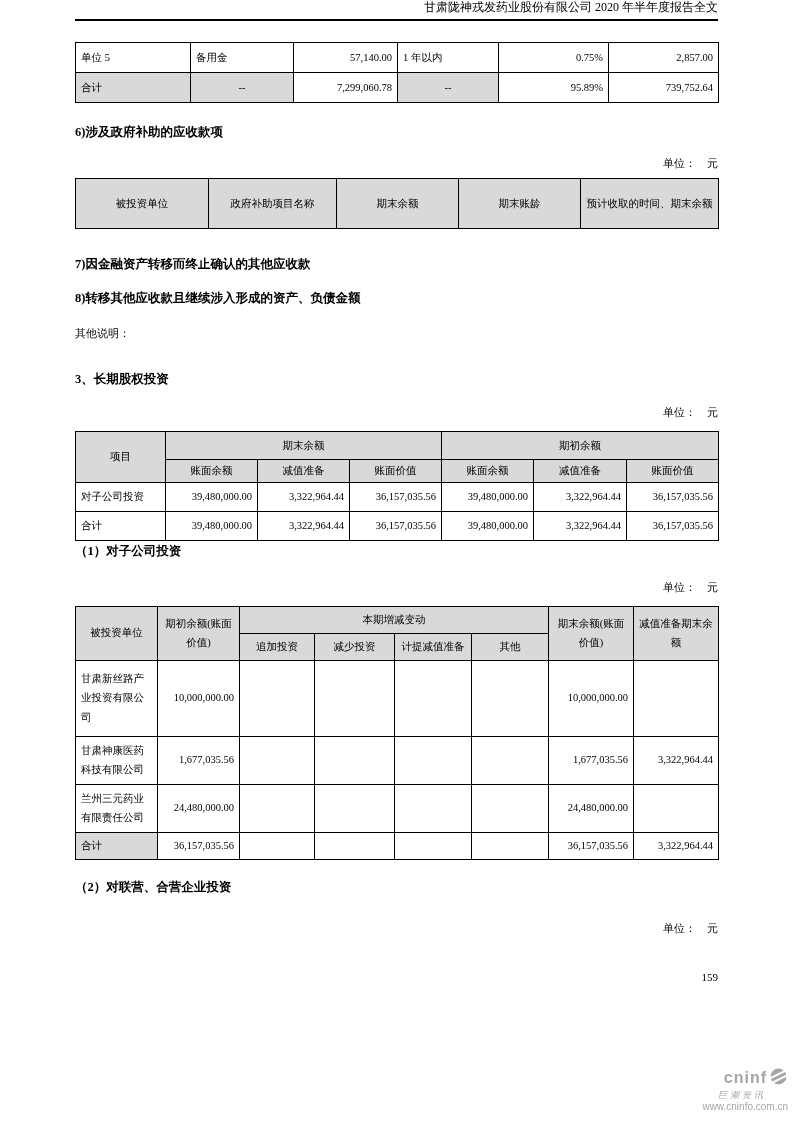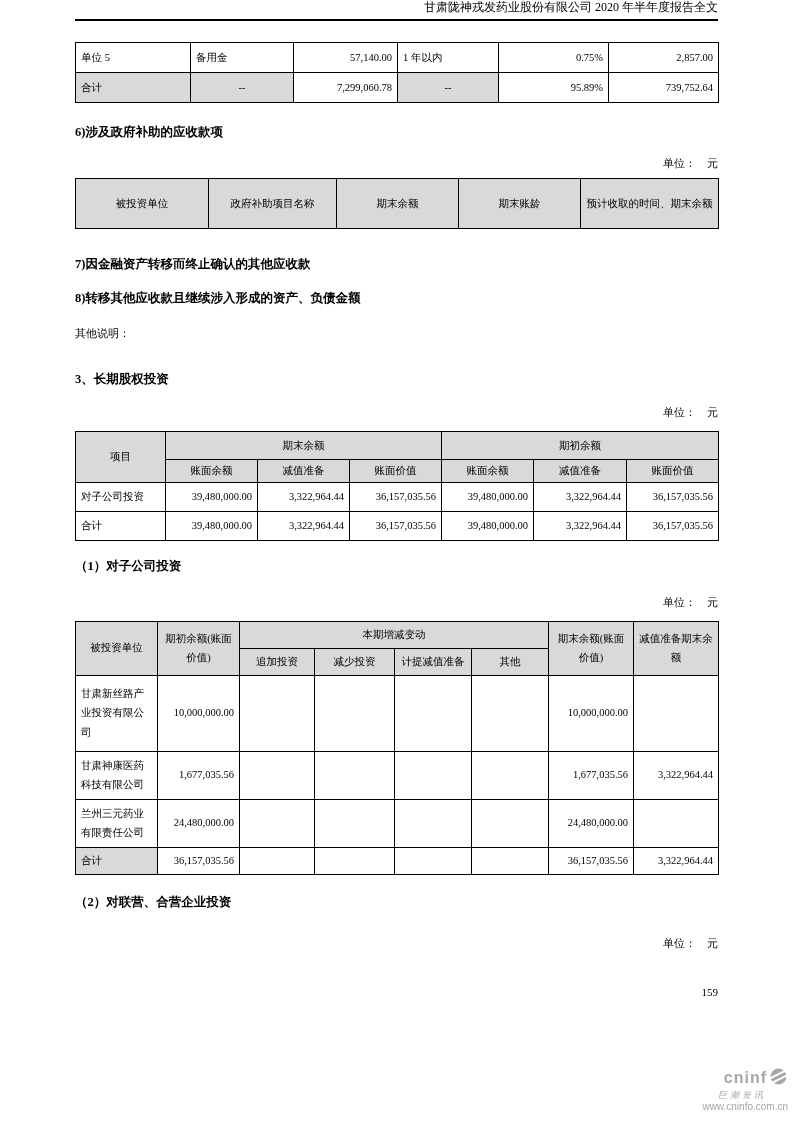--- a/index.html
+++ b/index.html
@@ -32,21 +32,21 @@
   .t1{margin-top:21px;}
   .h-s6{margin-top:21px;}
   .u1{margin-top:16px;}
   .t2{margin-top:8px;}
   .h-s7{margin-top:27px;}
   .h-s8{margin-top:18px;}
   .other-notes{margin-top:20px;}
   .h-s3{margin-top:31px;}
   .u2{margin-top:18px;}
   .t3{margin-top:12px;}
-  .h-s31{margin-top:17px;}
+  .h-s31{margin-top:2px;}
   .u3{margin-top:21px;}
   .t4{margin-top:12px;}
   .h-s32{margin-top:19px;}
   .u4{margin-top:26px;}
   .footer-logo{
     position:absolute;right:5px;bottom:10px;text-align:right;color:#a6a6a6;
     font-family:"Liberation Sans","DejaVu Sans",sans-serif;line-height:1.15;
   }
   .brand-row{display:flex;align-items:center;justify-content:flex-end;gap:2px;}
   .brand-name{font-size:16px;font-weight:bold;letter-spacing:1px;}

